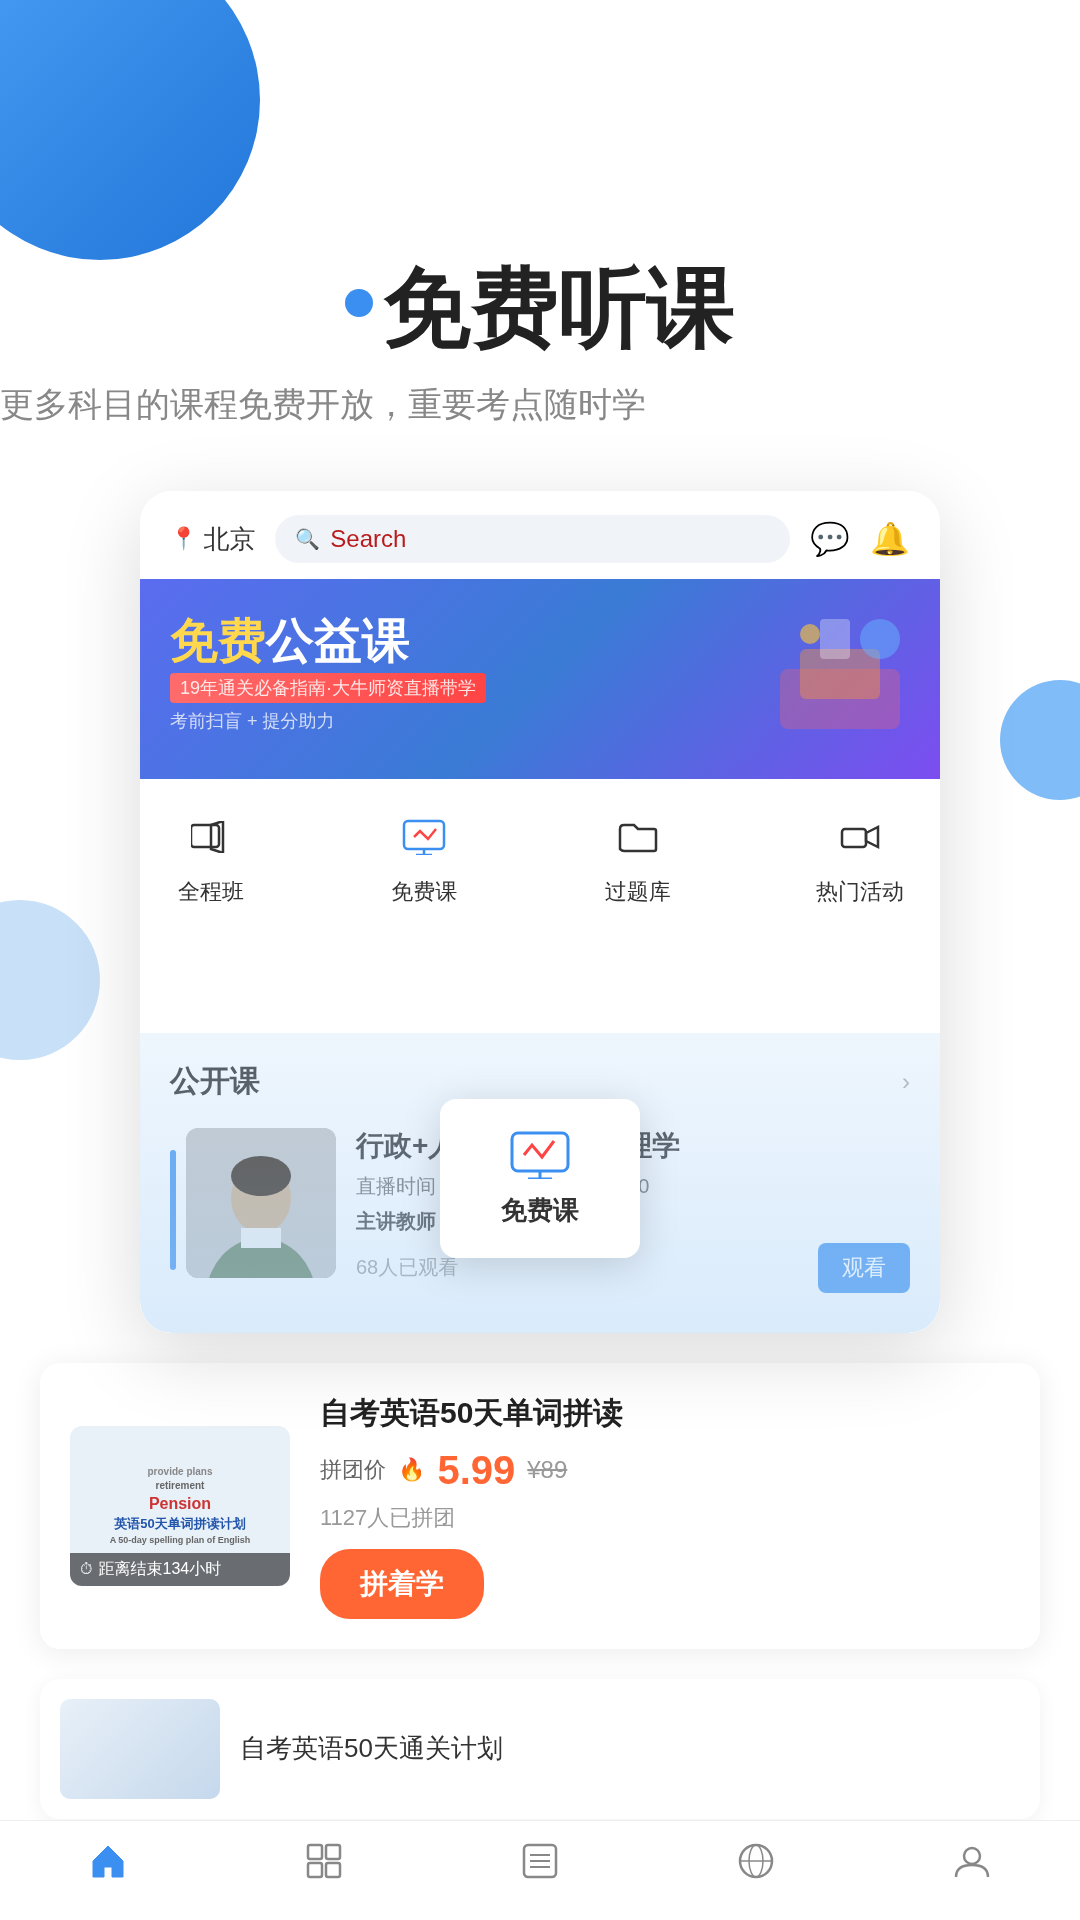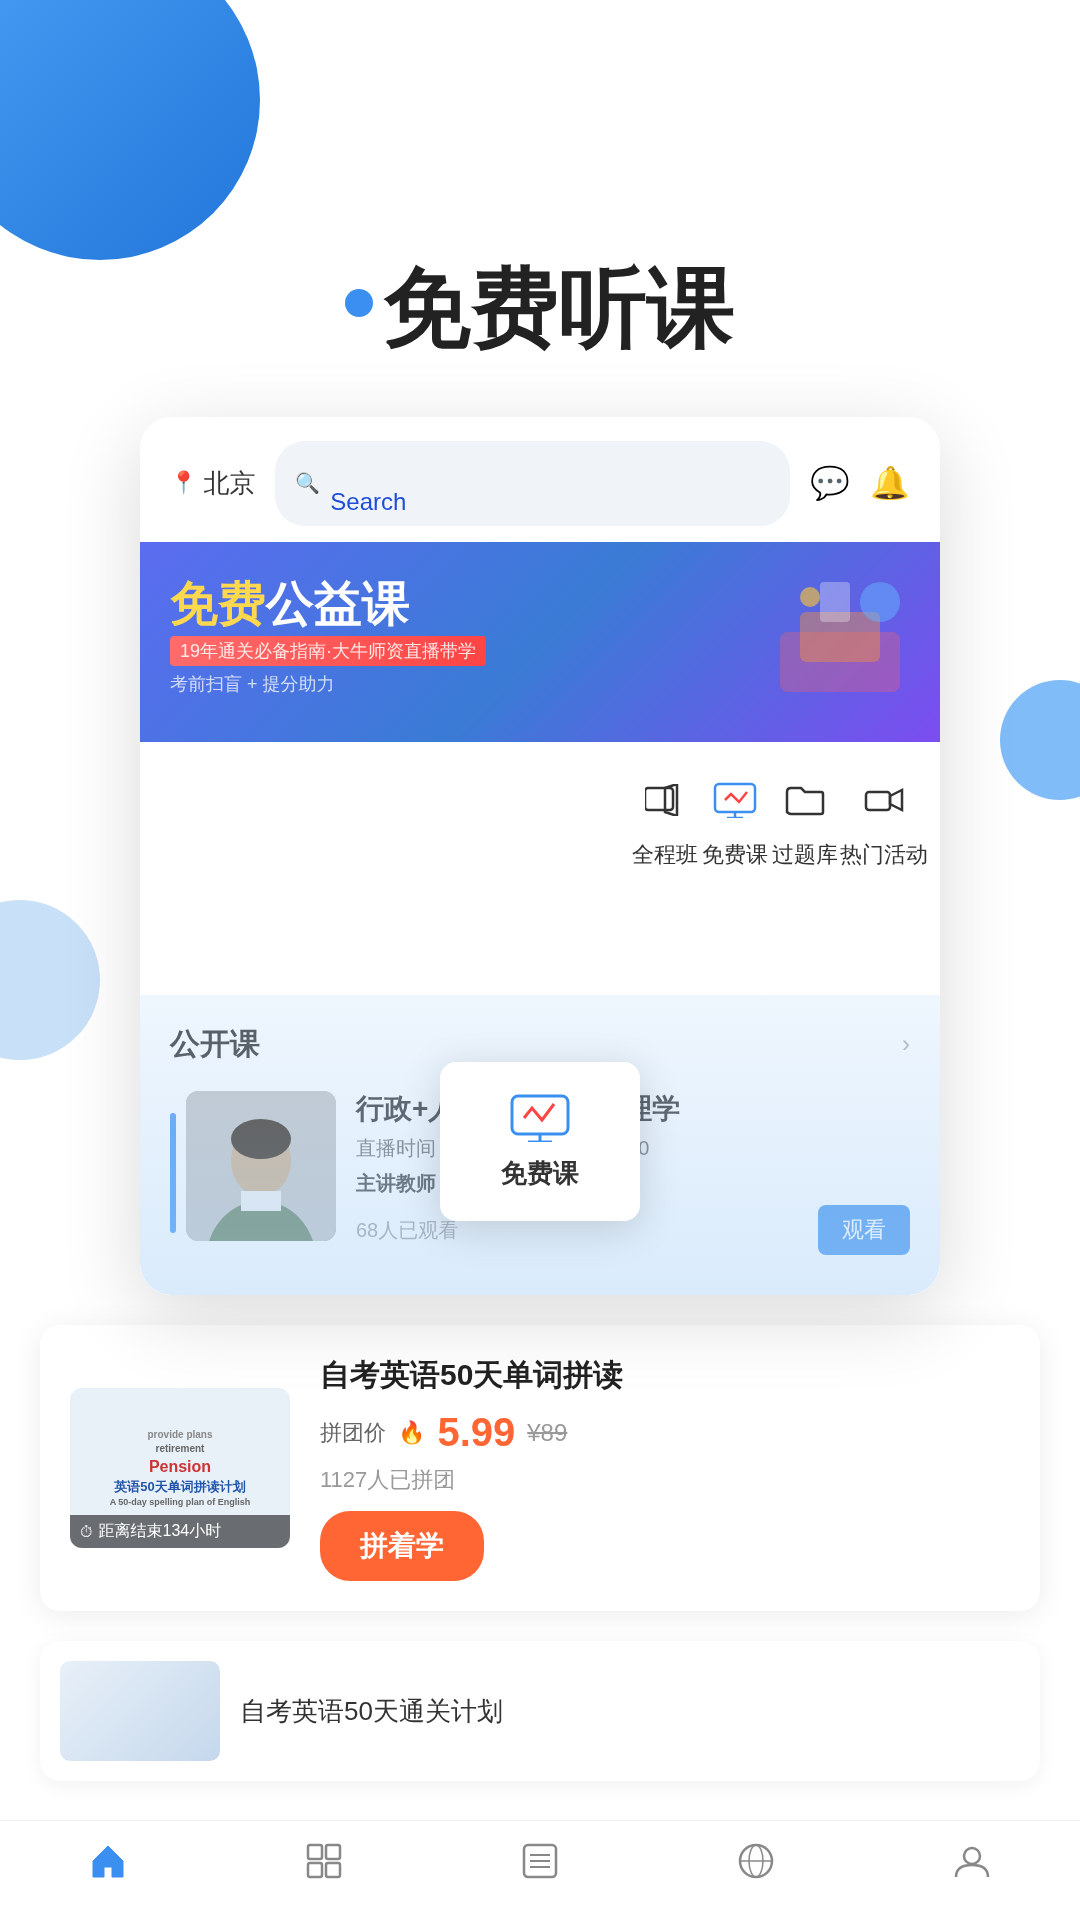--- a/index.html
+++ b/index.html
@@ -124,23 +124,22 @@
       padding: 10px 20px;
       display: flex;
       align-items: center;
       gap: 10px;
     }
     .search-icon {
       color: #aaaaaa;
       font-size: 20px;
     }
     .search-placeholder {
-      color: #1d4ed8;
+      color: #b91c1c;
       font-size: 24px;
-      margin-top: 37px;
     }
     .header-icons {
       display: flex;
       gap: 20px;
       align-items: center;
     }
     .header-icon {
       font-size: 32px;
       color: #555;
     }
@@ -181,22 +180,22 @@
       right: 20px;
       top: 10px;
       width: 160px;
       height: 160px;
     }
 
     
     .category-bar {
       background: #ffffff;
       display: flex;
-      justify-content: flex-end;
-      padding: 28px 12px 10px;
+      justify-content: space-between;
+      padding: 28px 36px 10px;
     }
     .category-item {
       display: flex;
       flex-direction: column;
       align-items: center;
       gap: 10px;
     }
     .category-icon-box {
       width: 70px;
       height: 60px;
@@ -514,20 +513,21 @@
 
 <div class="bg-circle-top-left"></div>
 <div class="bg-circle-right"></div>
 <div class="bg-circle-left-mid"></div>
 
 <div class="hero">
   <div class="hero-title">
     <span class="hero-badge"></span>
     <span>免费听课</span>
   </div>
+  <div class="hero-subtitle">更多科目的课程免费开放，重要考点随时学</div>
 </div>
 
 <div class="phone-mockup-wrapper">
   <div class="phone-mockup">
 
     <div class="app-header">
       <div class="location-label">
         <span class="location-icon">📍</span>
         <span>北京</span>
       </div>

